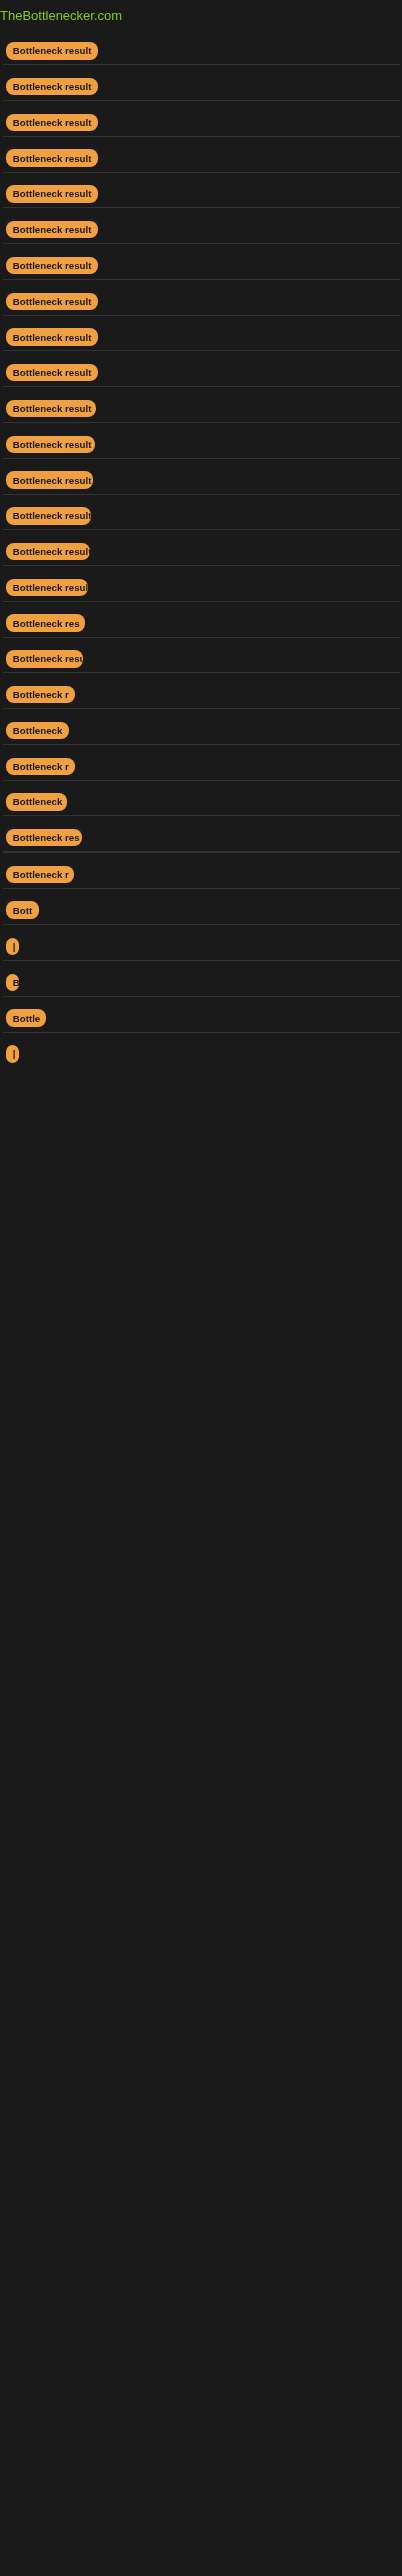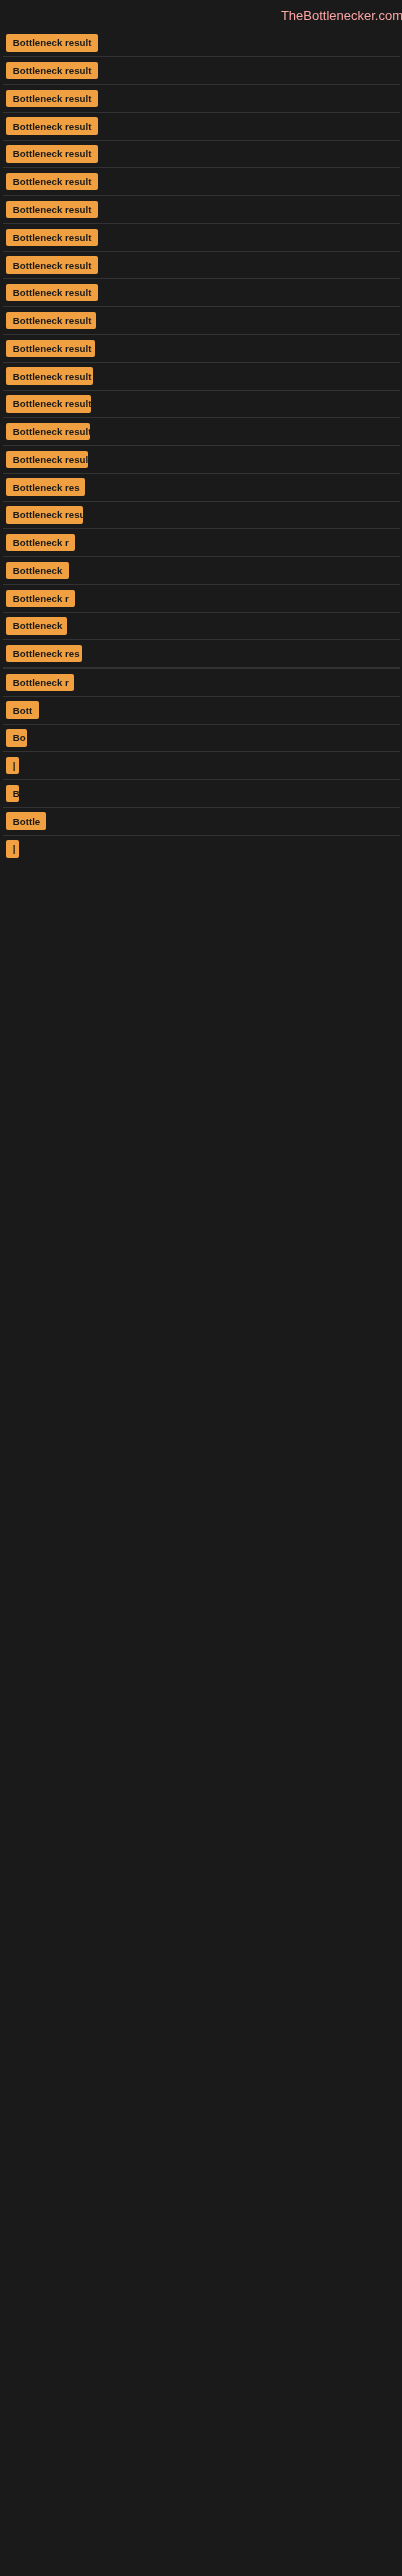--- a/index.html
+++ b/index.html
@@ -10,43 +10,44 @@
 
     body {
       background-color: #1a1a1a;
       font-family: Arial, sans-serif;
       width: 403px;
       min-height: 2576px;
       position: relative;
     }
 
     .site-title {
-      text-align: right;
-      color: #fca5a5;
+      text-align: left;
+      color: #84cc16;
       font-size: 13px;
       padding: 8px 0 6.4px 0;
       font-weight: normal;
     }
 
     .bottleneck-item {
       display: flex;
       align-items: center;
       margin-bottom: 0;
       padding: 4.8px 0 4.8px 3.2px;
     }
 
     .bottleneck-badge {
       background-color: #f0a040;
       color: #1a1a1a;
       font-size: 9.7px;
       font-weight: bold;
       padding: 3.2px 6.4px;
-      border-radius: 2px;
+      border-radius: 8px;
       white-space: nowrap;
       display: inline-block;
+      margin-top: 8px;
     }
 
     .separator {
       height: 0.8px;
       background-color: #333;
       margin: 0 0;
     }
 
     .items-container {
       padding: 0 3.2px;
@@ -154,23 +155,20 @@
     <div class="separator"></div>
     <div class="separator"></div>
     <div class="bottleneck-item">
       <span class="bottleneck-badge" style="max-width: 68px; overflow: hidden;">Bottleneck r</span>
     </div>
     <div class="separator"></div>
     <div class="bottleneck-item">
       <span class="bottleneck-badge" style="max-width: 34px; overflow: hidden;">Bott</span>
     </div>
     <div class="separator"></div>
-    <div class="bottleneck-item">
-      <span class="bottleneck-badge" style="max-width: 21px; overflow: hidden;">Bo</span>
-    </div>
     <div class="separator"></div>
     <div class="bottleneck-item">
       <span class="bottleneck-badge" style="max-width: 6.4px; overflow: hidden;">|</span>
     </div>
     <div class="separator"></div>
     <div class="bottleneck-item">
       <span class="bottleneck-badge" style="max-width: 11.3px; overflow: hidden;">B</span>
     </div>
     <div class="separator"></div>
     <div class="bottleneck-item">

